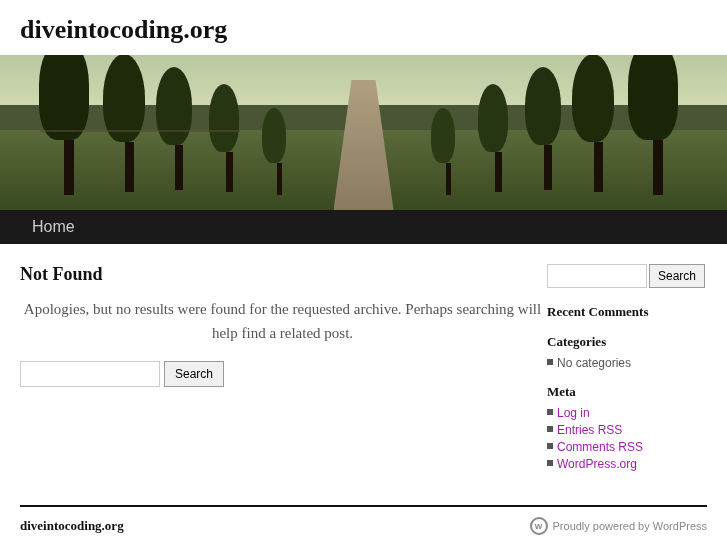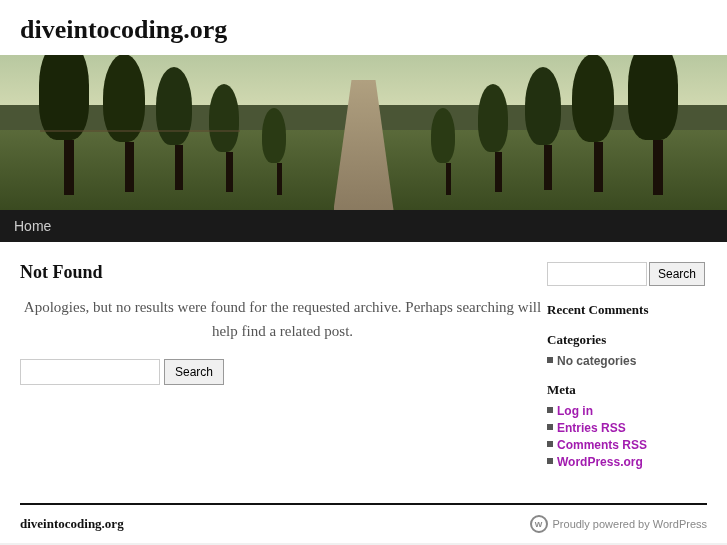--- a/index.html
+++ b/index.html
@@ -29,41 +29,41 @@
     .t6 { right: 60px; bottom: 15px; }
     .t7 { right: 120px; bottom: 18px; }
     .t8 { right: 170px; bottom: 20px; }
     .t9 { right: 220px; bottom: 18px; }
     .t10 { right: 270px; bottom: 15px; }
     .fence { position: absolute; bottom: 50px; left: 40px; width: 200px; height: 30px; border-top: 2px solid #5a4a30; opacity: 0.6; }
 
     
     #nav { background: #1a1a1a; padding: 0; }
     #nav ul { list-style: none; display: flex; }
-    #nav ul li a { display: block; padding: 8px 14px; color: #ccc; text-decoration: none; font-family: Arial, sans-serif; font-size: 14px; }
+    #nav ul li a { display: block; padding: 8px 32px; color: #ccc; text-decoration: none; font-family: Arial, sans-serif; font-size: 16px; }
 
     
     #content-wrapper { display: flex; padding: 20px; gap: 2px; }
 
     
     #main { flex: 1; min-width: 0; }
     #main h2 { font-size: 18px; font-weight: bold; margin-bottom: 12px; color: #111; font-family: Georgia, serif; }
     #main p { font-size: 15px; line-height: 1.6; color: #555; margin-bottom: 16px; font-family: Liberation Serif, serif; text-align: center; }
     .search-form-inline { display: flex; align-items: center; gap: 4px; margin-top: 10px; }
     .search-input-inline { border: 1px solid #ccc; padding: 4px 6px; font-size: 13px; width: 140px; height: 26px; }
     .search-btn-inline { background: #f0f0f0; border: 1px solid #999; padding: 3px 10px; font-size: 12px; cursor: pointer; height: 26px; font-family: Arial, sans-serif; }
 
     
     #sidebar { width: 160px; flex-shrink: 0; }
     .sidebar-search { display: flex; align-items: center; gap: 2px; margin-bottom: 16px; }
     .sidebar-search-input { border: 1px solid #ccc; padding: 3px 4px; font-size: 12px; width: 100px; height: 24px; }
     .sidebar-search-btn { background: #f0f0f0; border: 1px solid #999; padding: 2px 8px; font-size: 12px; cursor: pointer; height: 24px; font-family: Arial, sans-serif; }
     .sidebar-section { margin-bottom: 14px; }
     .sidebar-section h3 { font-size: 13px; font-weight: bold; color: #111; margin-bottom: 6px; font-family: Liberation Serif, serif; }
-    .sidebar-section ul { list-style: none; font-weight: bold; }
+    .sidebar-section ul { list-style: none; }
     .sidebar-section ul li { font-size: 12px; color: #555; margin-bottom: 3px; display: flex; align-items: flex-start; gap: 4px; font-family: Arial, sans-serif; }
     .bullet { display: inline-block; width: 6px; height: 6px; background: #555; margin-top: 3px; flex-shrink: 0; }
     .sidebar-link { color: #a21caf; text-decoration: none; font-size: 12px; font-family: Arial, sans-serif; }
 
     
     #divider { border: none; border-top: 2px solid #111; margin: 0 20px; }
 
     
     #footer { display: flex; justify-content: space-between; align-items: center; padding: 10px 20px; background: #fff; }
     #footer .footer-left { font-size: 13px; font-weight: bold; color: #111; font-family: Georgia, serif; }

